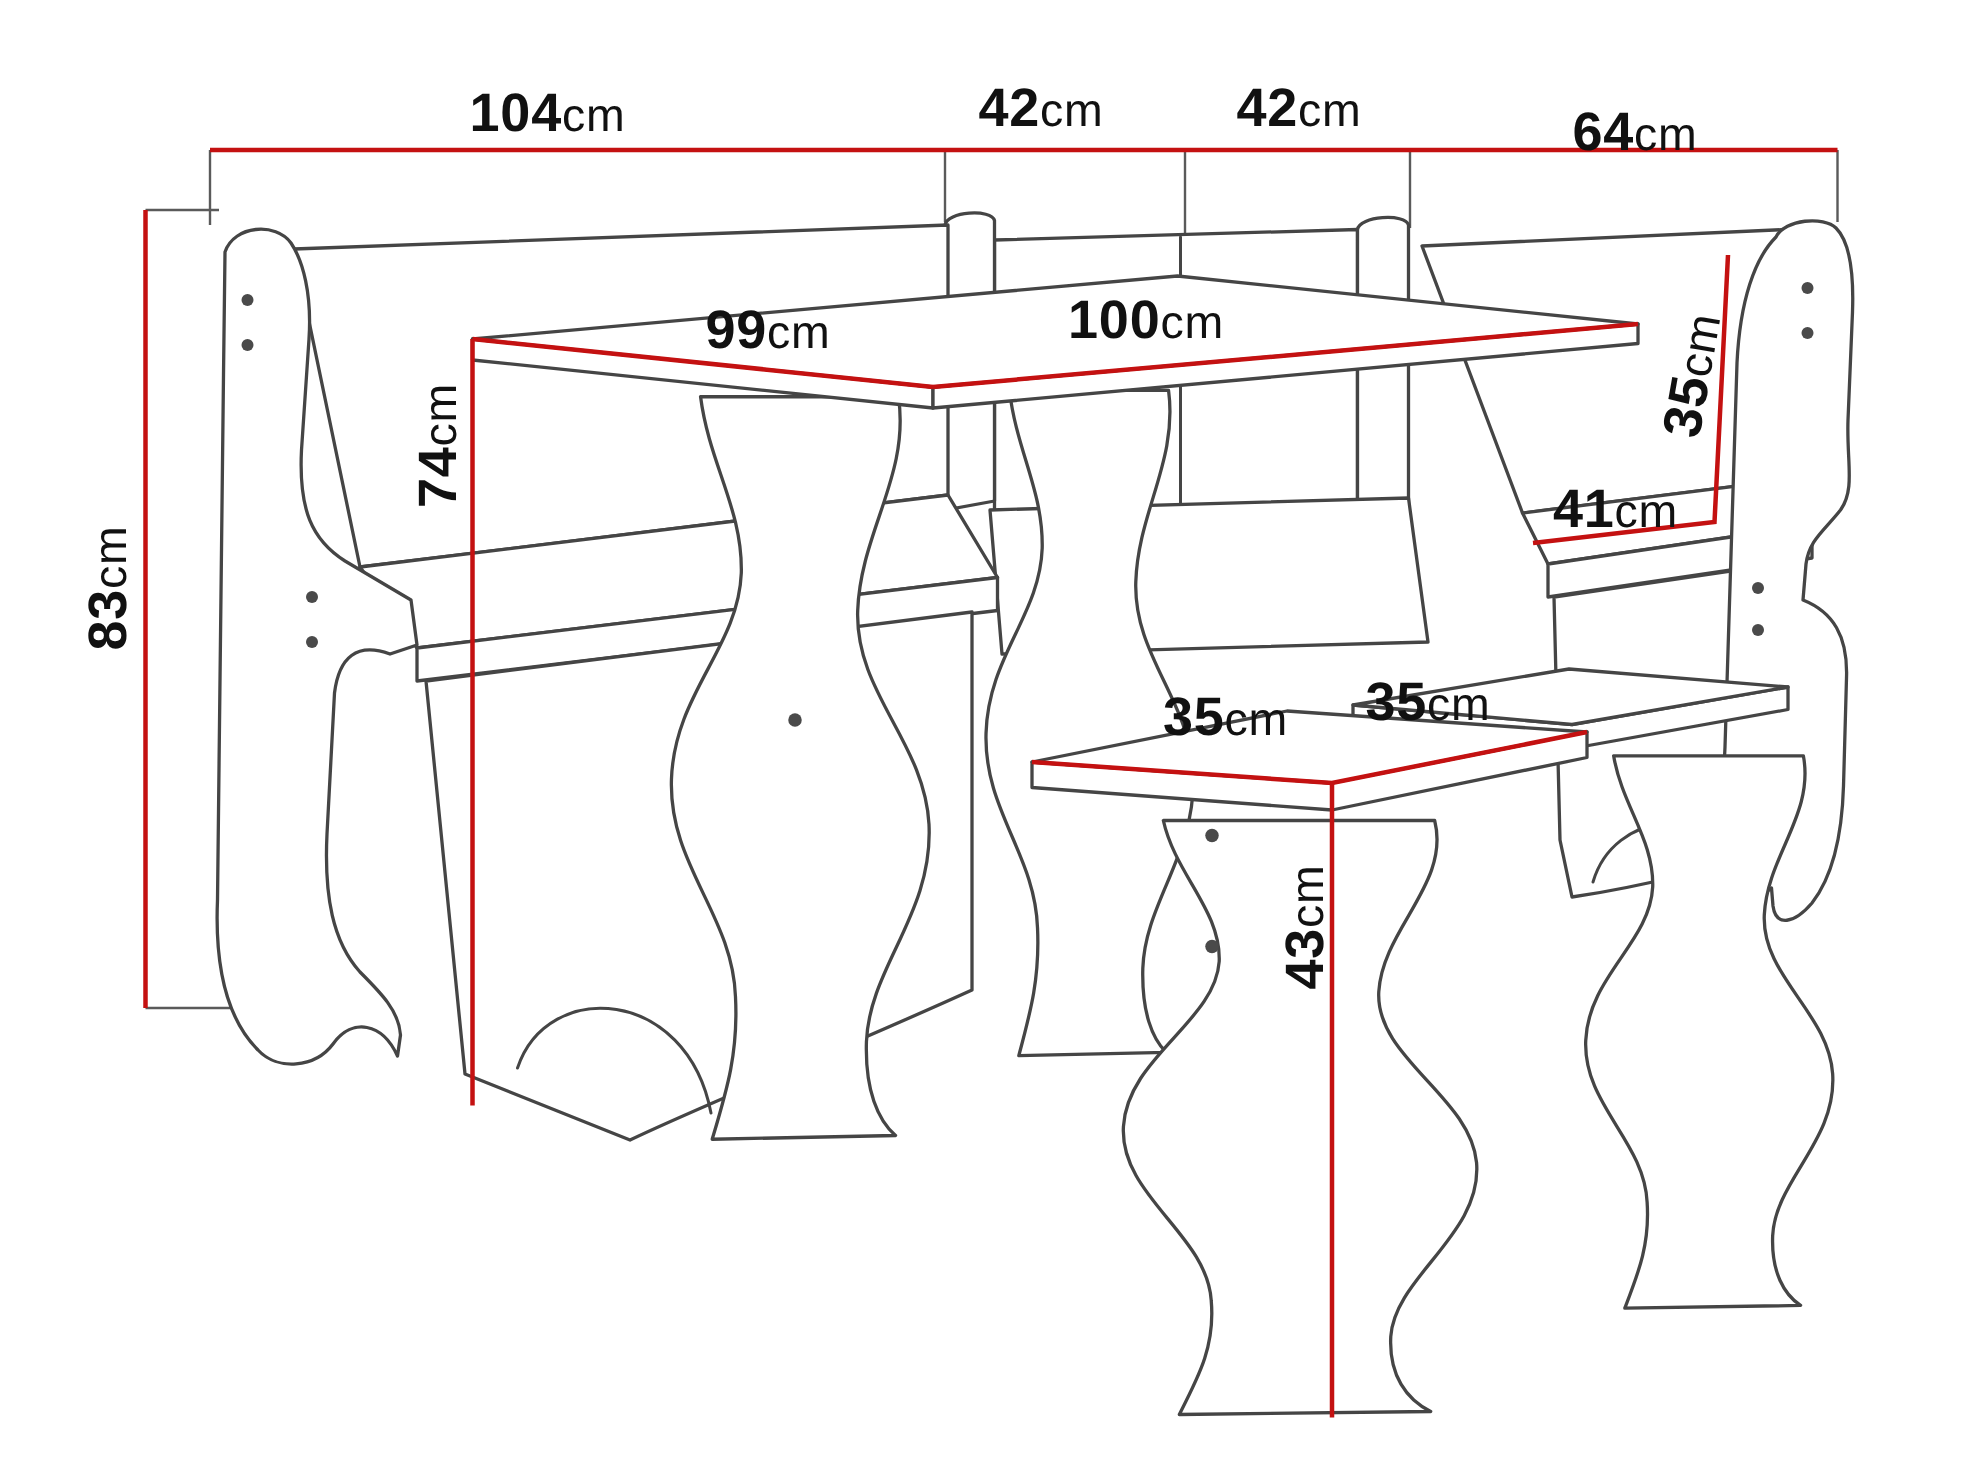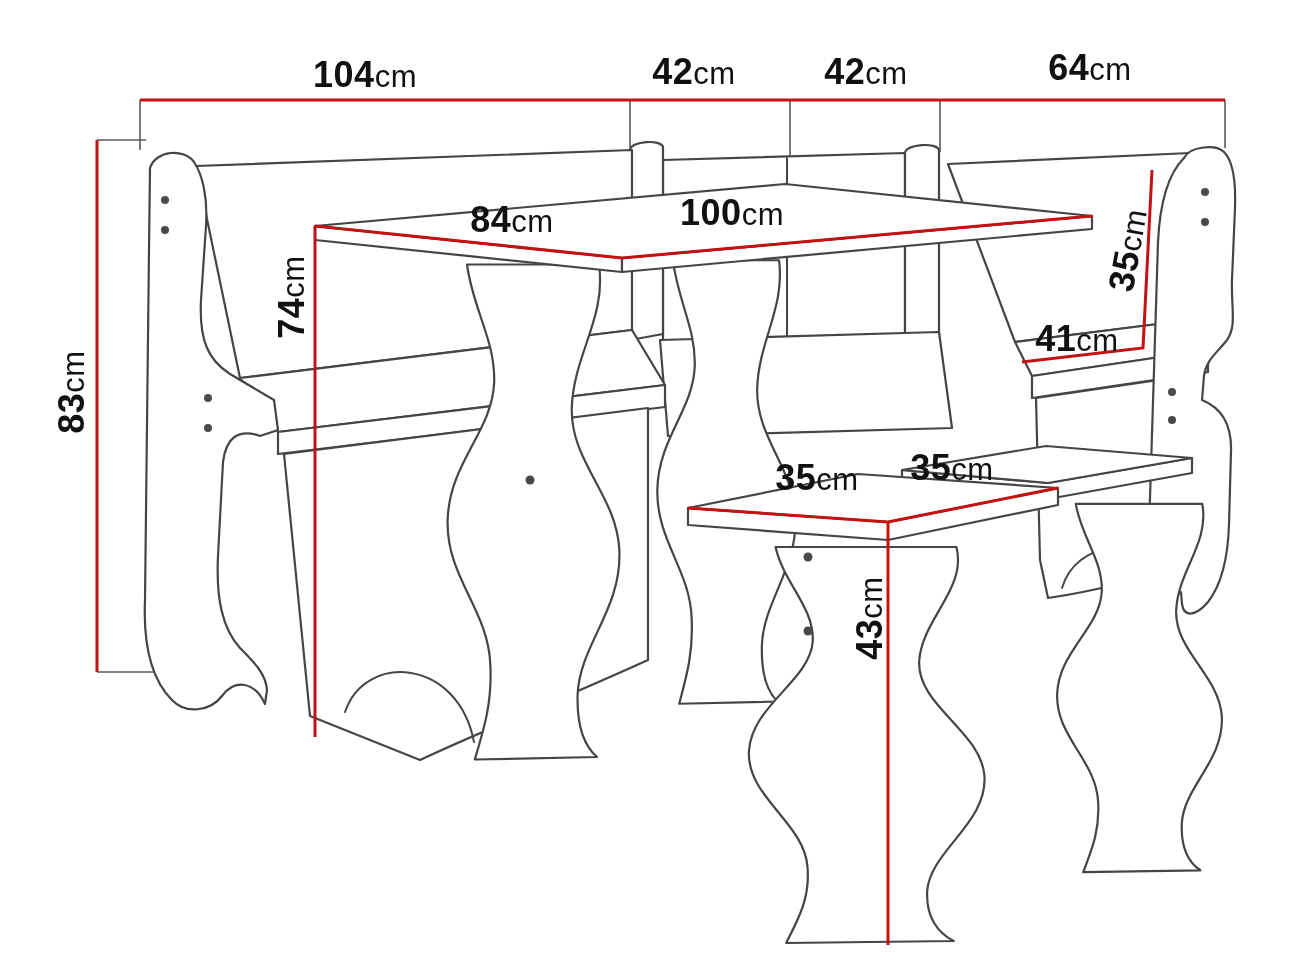--- a/index.html
+++ b/index.html
@@ -115,30 +115,30 @@
 
   <div class="dim" style="left:365px;top:75px">
     <span class="num">104</span><span class="unit">cm</span>
   </div>
   <div class="dim" style="left:694px;top:72px">
     <span class="num">42</span><span class="unit">cm</span>
   </div>
   <div class="dim" style="left:866px;top:72px">
     <span class="num">42</span><span class="unit">cm</span>
   </div>
-  <div class="dim" style="left:1090px;top:68px">
+  <div class="dim" style="left:1090px;top:88px">
     <span class="num">64</span><span class="unit">cm</span>
   </div>
   <div class="dim" style="left:72px;top:392px;transform:translate(-50%,-50%) rotate(-90deg)">
     <span class="num">83</span><span class="unit">cm</span>
   </div>
   <div class="dim" style="left:512px;top:220px">
-    <span class="num">84</span><span class="unit">cm</span>
+    <span class="num">99</span><span class="unit">cm</span>
   </div>
-  <div class="dim" style="left:732px;top:213px">
+  <div class="dim" style="left:764px;top:213px">
     <span class="num">100</span><span class="unit">cm</span>
   </div>
   <div class="dim" style="left:292px;top:297px;transform:translate(-50%,-50%) rotate(-90deg)">
     <span class="num">74</span><span class="unit">cm</span>
   </div>
   <div class="dim" style="left:1077px;top:339px">
     <span class="num">41</span><span class="unit">cm</span>
   </div>
   <div class="dim" style="left:1128px;top:250px;transform:translate(-50%,-50%) rotate(-80deg)">
     <span class="num">35</span><span class="unit">cm</span>

